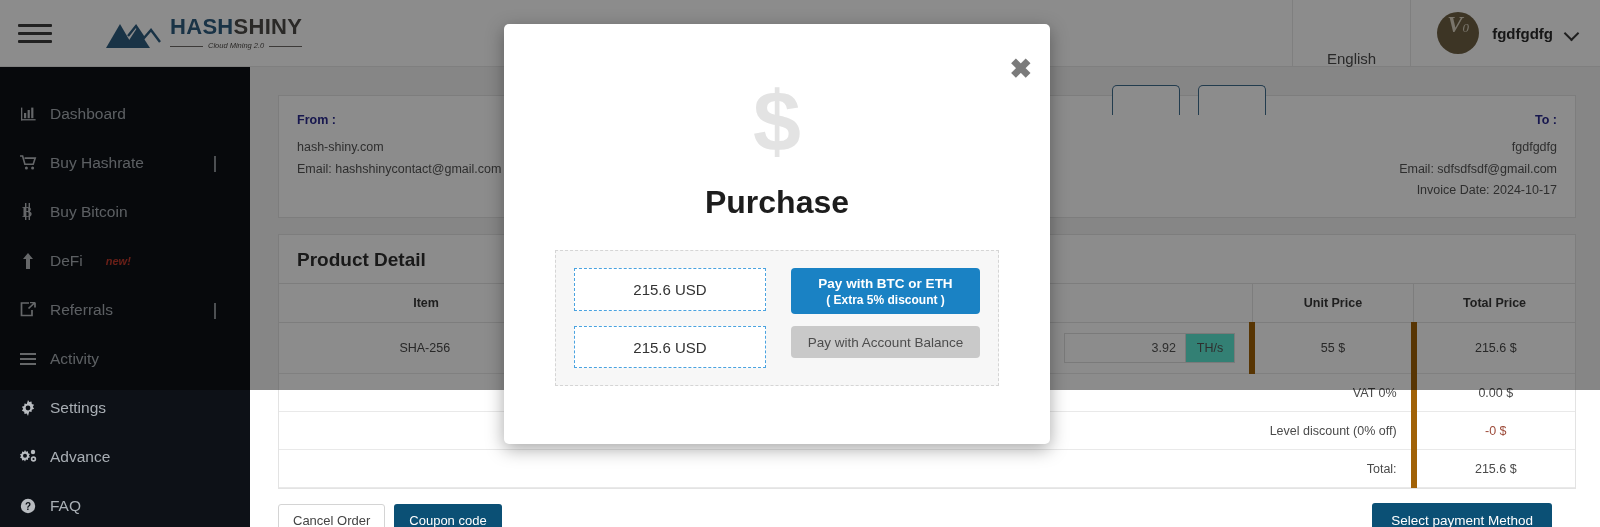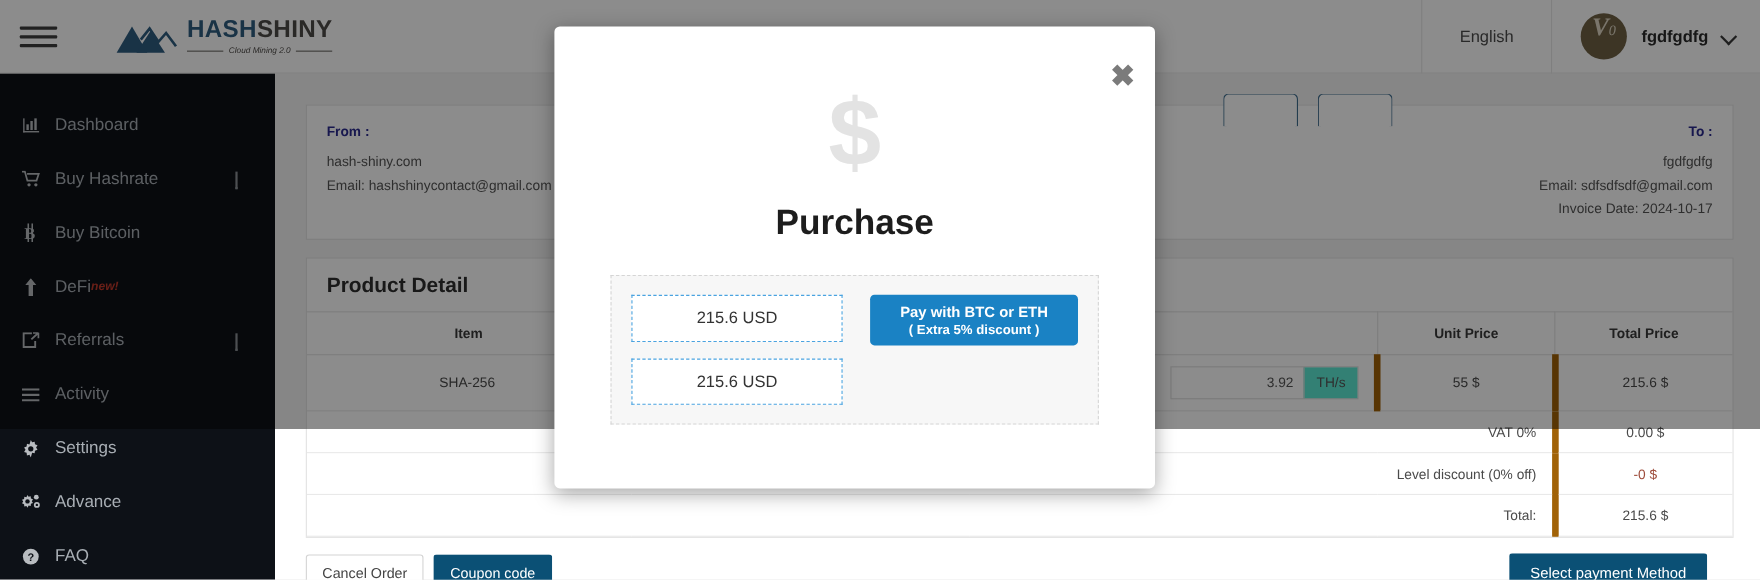--- a/index.html
+++ b/index.html
@@ -35,21 +35,21 @@
   .logo-title .hash { color: #2f5d80; }
   .logo-title .shiny { color: #4e4b48; }
   .logo-sub {
     display: flex; align-items: center; gap: 5px;
     font-size: 7.5px; font-style: italic; color: #4e4b48; margin-top: 4px;
   }
   .logo-sub .rule { flex: 1; height: 1px; background: #6d6a66; min-width: 18px; }
 
   .topbar-spacer { flex: 1; }
   .lang-cell {
-    height: 67px; display: flex; align-items: center; padding: 0 34px;
+    height: 67px; display: flex; align-items: flex-end; padding: 0 34px;
     border-left: 1px solid #e7e7e7; font-size: 15px; color: #4c4c4c; cursor: pointer;
   }
   .user-cell {
     height: 67px; display: flex; align-items: center; gap: 13px;
     padding: 0 22px 0 26px; border-left: 1px solid #e7e7e7; cursor: pointer;
   }
   .avatar {
     width: 42px; height: 42px; border-radius: 50%;
     background: #6f6144; color: #ded6c4;
     display: flex; align-items: baseline; justify-content: center;
@@ -73,21 +73,21 @@
   .nav-item {
     height: 49px; display: flex; align-items: center;
     padding: 0 34px 0 12px; color: #9aa0a6; cursor: pointer;
   }
   .nav-ico {
     width: 32px; flex: 0 0 32px; text-align: center;
     color: #b8bcc0; font-size: 15px; line-height: 1;
     display: flex; align-items: center; justify-content: center;
   }
   .nav-label { font-size: 15.5px; color: #a8aeb4; margin-left: 6px; }
-  .nav-badge { font-size: 11px; font-style: italic; color: #c0392b; margin-left: 0; font-weight: 700; }
+  .nav-badge { font-size: 11px; font-style: italic; color: #c0392b; margin-left: 23px; font-weight: 700; }
   .nav-arrow { margin-left: auto; color: #8b9096; font-size: 12px; }
   .chev-left { width: 9px; height: 9px; border-left: 2px solid #8b9096; border-bottom: 2px solid #8b9096; transform: rotate(45deg); }
 
   
   .content {
     position: absolute; left: 250px; top: 67px; right: 0; bottom: 0;
     background: #f4f4f4; padding: 28px 24px 0 28px;
   }
   .panel { background: #fff; border: 1px solid #e3e3e3; }
 
@@ -397,17 +397,20 @@
     <div class="pay-box">
       <div class="pay-row r1">
         <div class="amount-box">215.6 USD</div>
         <div class="pay-btn crypto">
           <span class="l1">Pay with BTC or ETH</span>
           <span class="l2">( Extra 5% discount )</span>
         </div>
       </div>
       <div class="pay-row r2">
         <div class="amount-box">215.6 USD</div>
+        <div class="pay-btn balance">
+          <span>Pay with Account Balance</span>
+        </div>
       </div>
     </div>
   </div>
 
 </div>
 
 </body></html>

